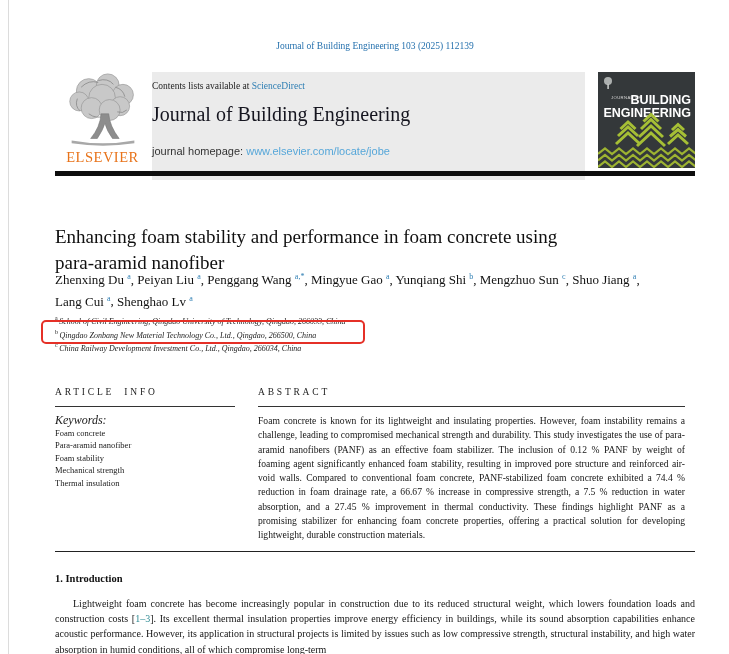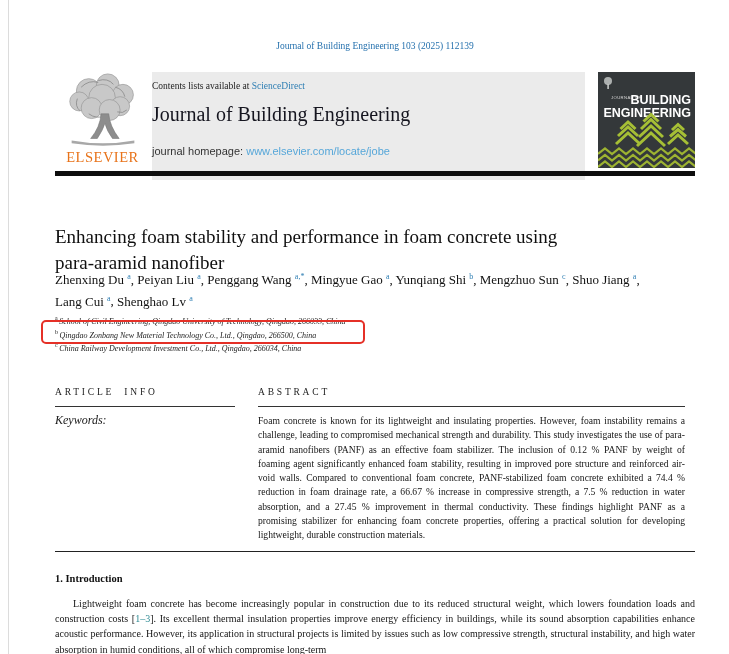--- a/index.html
+++ b/index.html
@@ -135,20 +135,27 @@
     <div class="red-box"></div>
   <div><sup>a </sup><span>School of Civil Engineering, Qingdao University of Technology, Qingdao, 266033, China</span></div>
       <div><sup>b </sup><span>Qingdao Zonbang New Material Technology Co., Ltd., Qingdao, 266500, China</span></div>
       <div><sup>c </sup><span>China Railway Development Investment Co., Ltd., Qingdao, 266034, China</span></div>
     </div>
 
   <div class="info-col">
     <div class="sec-head">ARTICLE INFO</div>
     <hr class="sec-rule">
     <div class="kw-label">Keywords:</div>
+    <div id="keywords">
+        <div class="kw-item">Foam concrete</div>
+        <div class="kw-item">Para-aramid nanofiber</div>
+        <div class="kw-item">Foam stability</div>
+        <div class="kw-item">Mechanical strength</div>
+        <div class="kw-item">Thermal insulation</div>
+      </div>
   </div>
 
   <div class="abs-col">
     <div class="sec-head">ABSTRACT</div>
     <hr class="sec-rule">
     <div class="abstract-text">Foam concrete is known for its lightweight and insulating properties. However, foam instability remains a challenge, leading to compromised mechanical strength and durability. This study investigates the use of para-aramid nanofibers (PANF) as an effective foam stabilizer. The inclusion of 0.12 % PANF by weight of foaming agent significantly enhanced foam stability, resulting in improved pore structure and reinforced air-void walls. Compared to conventional foam concrete, PANF-stabilized foam concrete exhibited a 74.4 % reduction in foam drainage rate, a 66.67 % increase in compressive strength, a 7.5 % reduction in water absorption, and a 27.45 % improvement in thermal conductivity. These findings highlight PANF as a promising stabilizer for enhancing foam concrete properties, offering a practical solution for developing lightweight, durable construction materials.</div>
   </div>
 
   <hr class="bottom-rule">
 

